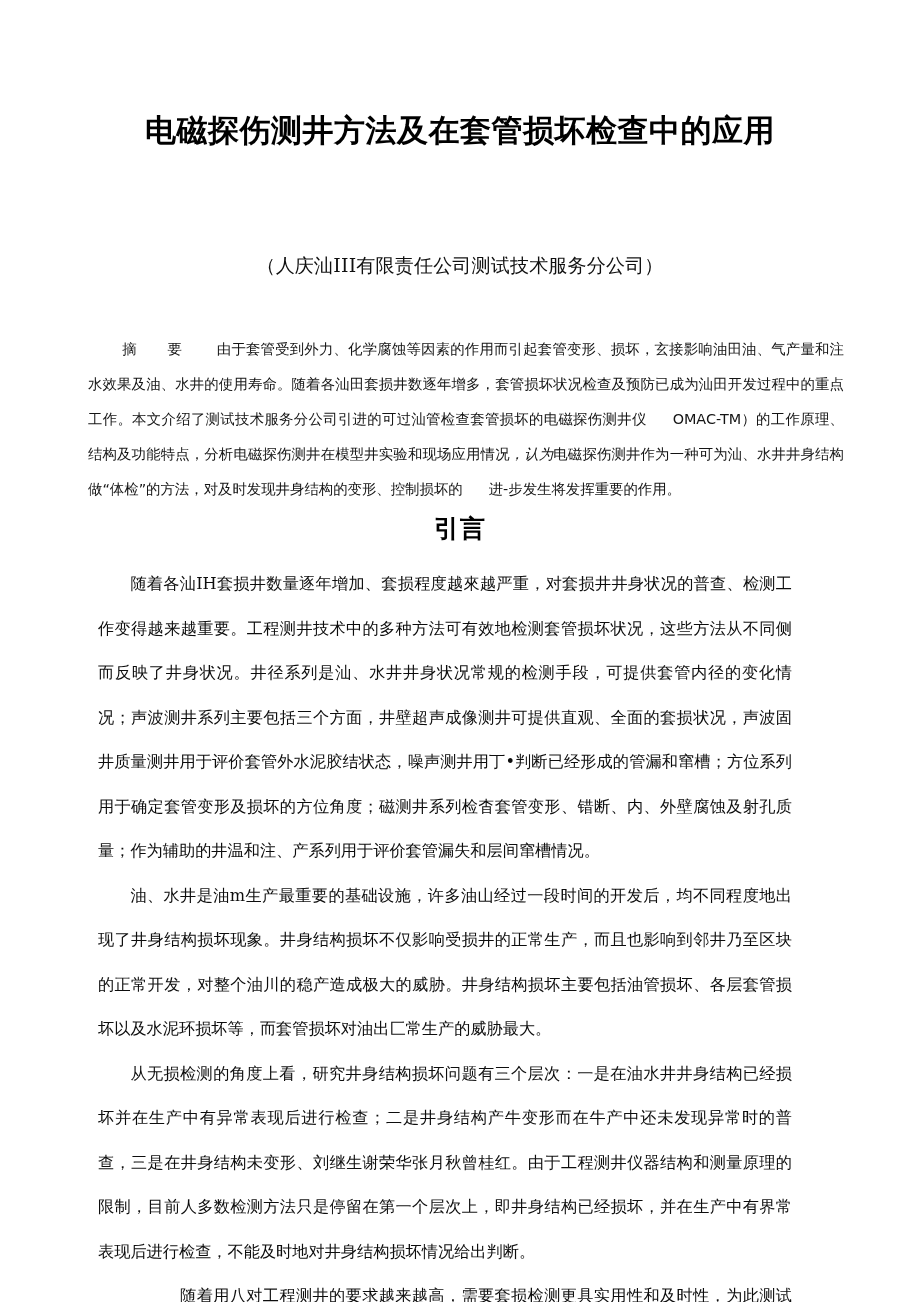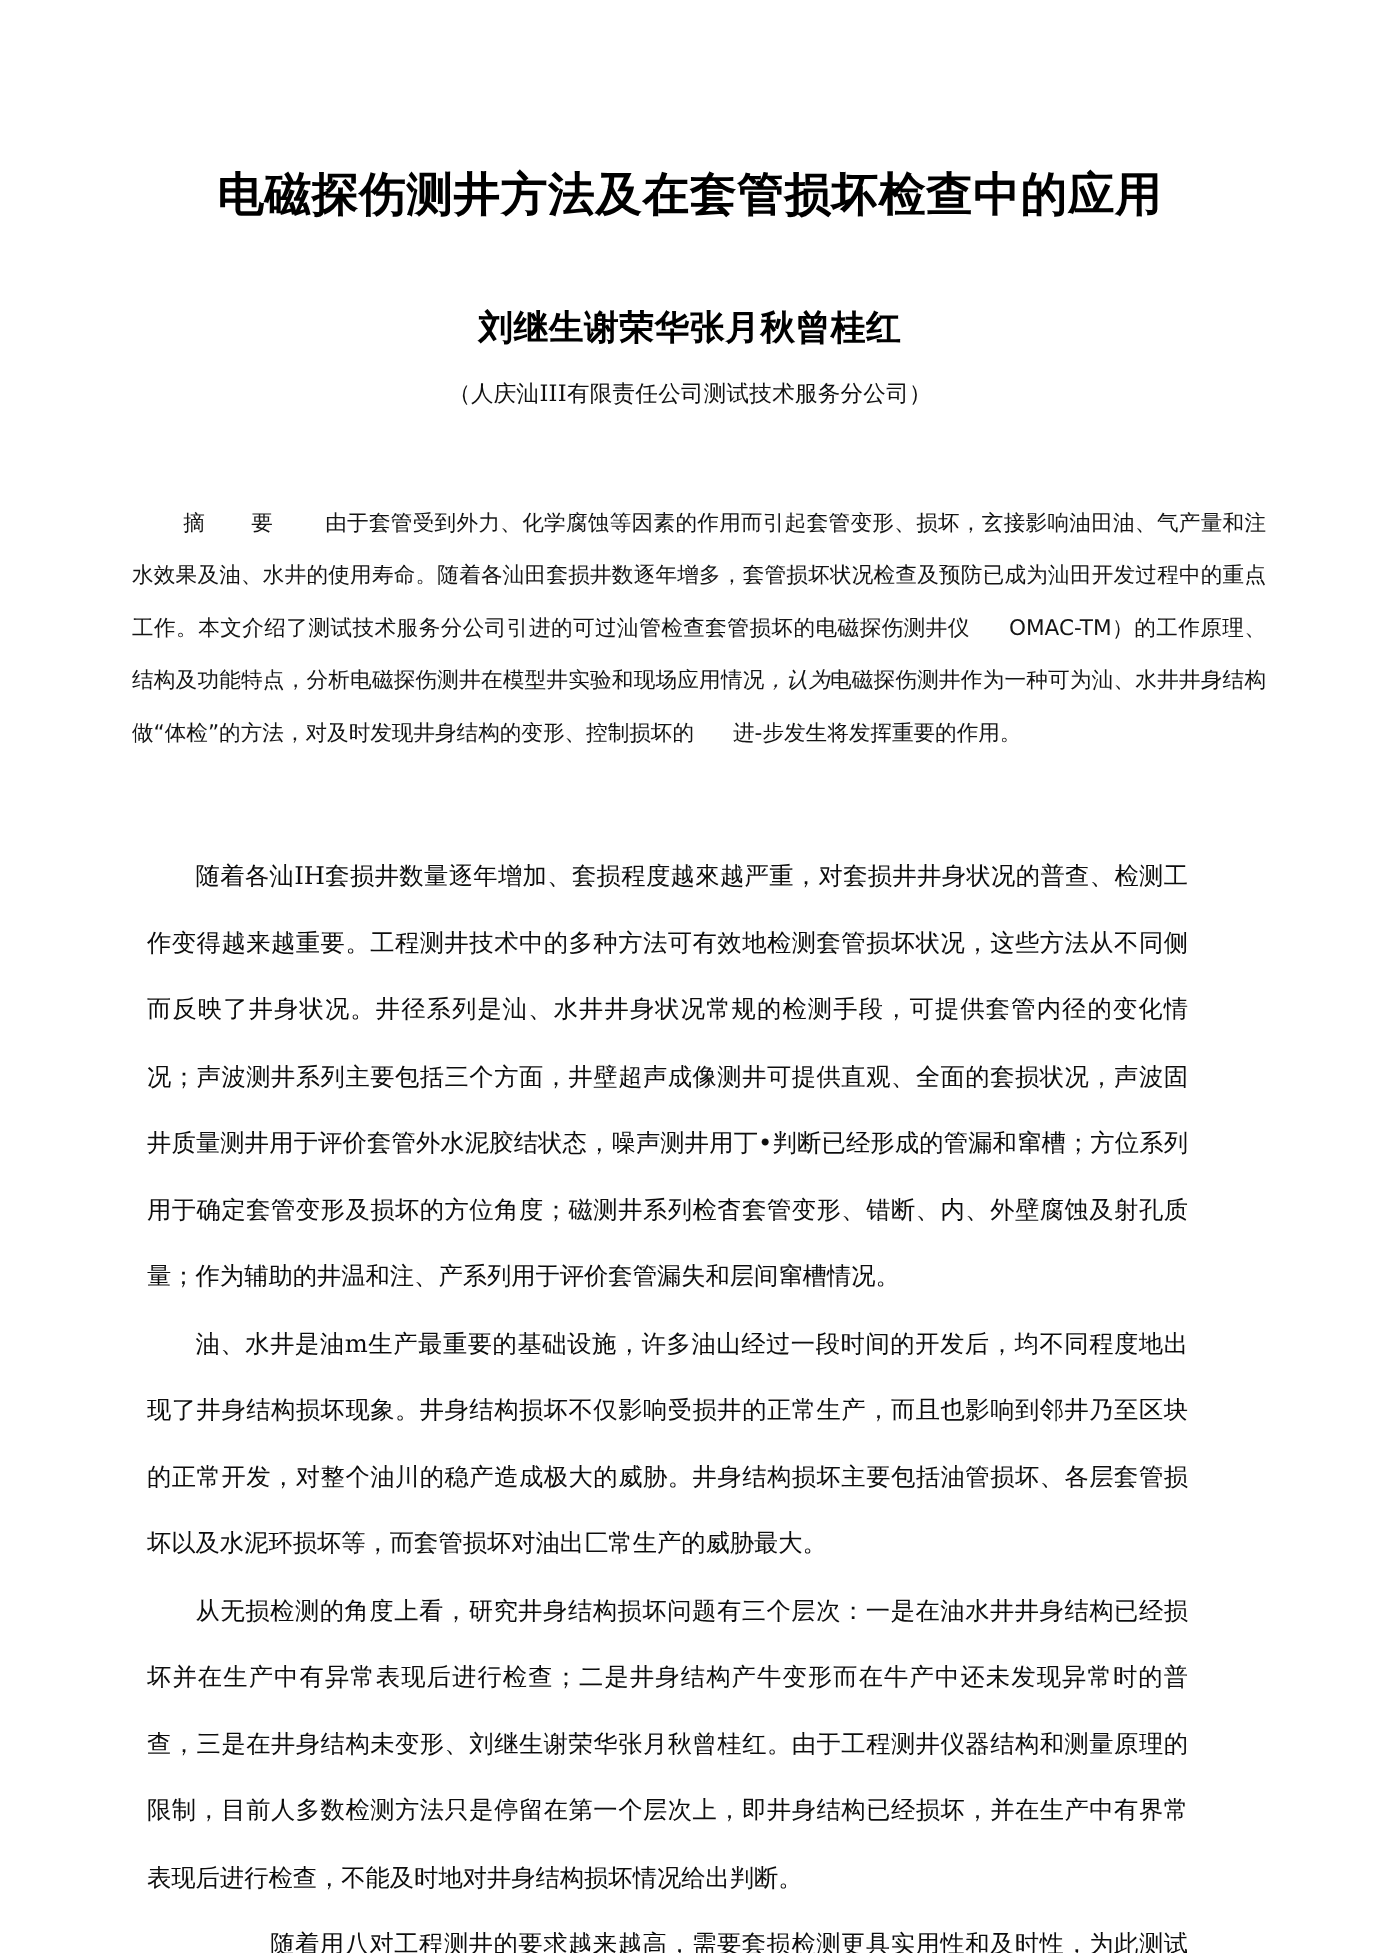--- a/index.html
+++ b/index.html
@@ -54,21 +54,21 @@
     color: #000000;
   }
 
   .doc-affiliation {
     position: absolute;
     left: 0;
     right: 0;
     top: 253px;
     text-align: center;
     font-family: "DejaVu Serif", "Liberation Serif", serif;
-    font-size: 15px;
+    font-size: 19px;
     font-weight: 400;
     color: #101010;
     letter-spacing: 0.2px;
   }
 
   
   .abstract {
     position: absolute;
     left: 88px;
     top: 332px;
@@ -127,28 +127,28 @@
     text-indent: 2.6em;
   }
 </style>
 </head>
 <body>
 
 <div class="page">
 
   <div class="doc-title">电磁探伤测井方法及在套管损坏检查中的应用</div>
 
-  <div class="doc-authors">刘继生谢荣华张月秋曾桂红</div>
 
   <div class="doc-affiliation">（人庆汕III有限责任公司测试技术服务分公司）</div>
 
   <div class="abstract">
     <span class="indent"></span><span class="lead-label">摘</span><span class="gap-md"></span><span class="lead-label">要</span><span class="gap-lg"></span><span>由于套管受到外力、化学腐蚀等因素的作用而引起套管变形、损坏，玄接影响油田油、气产量</span><span>和注水效果及油、水井的使用寿命。随着各汕田套损井数逐年增多，套管损坏状况检查及预防已成为汕田开</span><span>发过程中的重点工作。本文介绍了测试技术服务分公司引进的可过汕管检查套管损坏的电磁探伤测井仪</span><span class="gap-sm"></span><span class="latin">OMAC-</span><span>TM）的工作原理、结构及功能特点，分析电磁探伤测井在模型井实验和现场应用情况</span><span class="slant">，认为</span><span>电磁探伤测井作为一种可为汕、水井井身结构做“体检”的方法，对及时发现井身结构的变形、控制损坏的</span><span class="gap-sm"></span><span>进-</span><span>步发生将发挥重要的作用。</span>
   </div>
 
+  <div class="section-heading">引言</div>
 
   <div class="body-text">
     <p>随着各汕IH套损井数量逐年增加、套损程度越來越严重，对套损井井身状况的普查、检测工作变得越来越重要。工程测井技术中的多种方法可有效地检测套管损坏状况，这些方法从不同侧而反映了井身状况。井径系列是汕、水井井身状况常规的检测手段，可提供套管内径的变化情况；声波测井系列主要包括三个方面，井壁超声成像测井可提供直观、全面的套损状况，声波固井质量测井用于评价套管外水泥胶结状态，噪声测井用丁•判断已经形成的管漏和窜槽；方位系列用于确定套管变形及损坏的方位角度；磁测井系列检杳套管变形、错断、内、外壁腐蚀及射孔质量；作为辅助的井温和注、产系列用于评价套管漏失和层间窜槽情况。</p>
     <p>油、水井是油m生产最重要的基础设施，许多油山经过一段时间的开发后，均不同程度地出现了井身结构损坏现象。井身结构损坏不仅影响受损井的正常生产，而且也影响到邻井乃至区块的正常开发，对整个油川的稳产造成极大的威胁。井身结构损坏主要包括油管损坏、各层套管损坏以及水泥环损坏等，而套管损坏对油出匚常生产的威胁最大。</p>
     <p>从无损检测的角度上看，研究井身结构损坏问题有三个层次：一是在油水井井身结构已经损坏并在生产中有异常表现后进行检查；二是井身结构产牛变形而在牛产中还未发现异常时的普查，三是在井身结构未变形、刘继生谢荣华张月秋曾桂红。由于工程测井仪器结构和测量原理的限制，目前人多数检测方法只是停留在第一个层次上，即井身结构已经损坏，并在生产中有界常表现后进行检查，不能及时地对井身结构损坏情况给出判断。</p>
     <p class="shifted">随着用八对工程测井的要求越来越高，需要套损检测更具实用性和及时性，为此测试技术服务分公司引进了可过汕管检杳套管损坏的电磁探伤测井仪（3MZIC·TM）。木文介绍这种</p>
   </div>
 
 </div>
 

